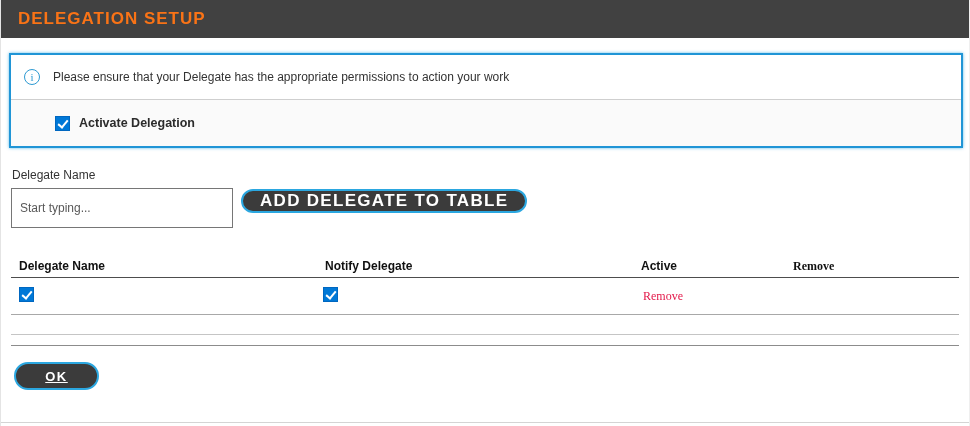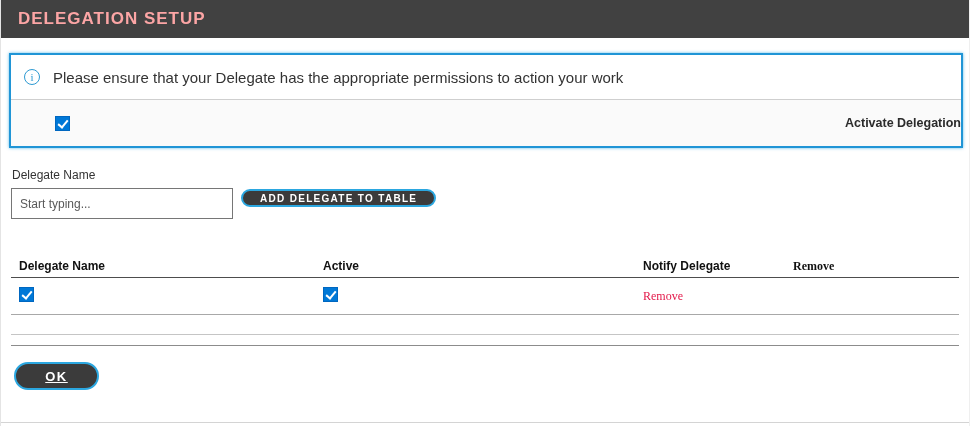--- a/index.html
+++ b/index.html
@@ -19,21 +19,21 @@
   
   .titlebar {
     position: absolute;
     left: 0; top: 0;
     width: 100%; height: 38px;
     background: #414141;
     display: flex;
     align-items: center;
   }
   .titlebar-text {
-    color: #fca5a5;
+    color: #f97316;
     font-size: 17px;
     font-weight: bold;
     letter-spacing: 1px;
     padding-left: 17px;
   }
 
   
   .notice-panel {
     position: absolute;
     left: 8px; top: 53px;
@@ -57,34 +57,33 @@
     border-radius: 50%;
     color: #2e9ad2;
     font-size: 11px;
     line-height: 14px;
     text-align: center;
     font-family: "Liberation Serif", serif;
     flex: 0 0 auto;
   }
   .notice-message {
     margin-left: 13px;
-    font-size: 15px;
+    font-size: 12px;
     color: #333333;
   }
   .notice-divider {
     height: 0;
     border-top: 1px solid #cfcfcf;
   }
   .activate-row {
     flex: 1;
     background: #fafafa;
     display: flex;
     align-items: center;
     padding-left: 44px;
-    justify-content: space-between;
   }
   .activate-label {
     margin-left: 9px;
     font-size: 12.5px;
     font-weight: bold;
     color: #2b2b2b;
   }
 
   
   .checkbox {
@@ -113,21 +112,21 @@
   
   .field-label {
     position: absolute;
     left: 11px; top: 168px;
     font-size: 12px;
     color: #333333;
   }
   .delegate-input {
     position: absolute;
     left: 10px; top: 188px;
-    width: 222px; height: 31px;
+    width: 222px; height: 40px;
     border: 1px solid #767676;
     font-size: 12px;
     font-family: "Liberation Sans", sans-serif;
     color: #222;
     padding: 0 8px;
     background: #ffffff;
     outline: none;
   }
   .delegate-input::placeholder { color: #595959; opacity: 1; }
 
@@ -139,23 +138,23 @@
     font-family: "Liberation Sans", sans-serif;
     font-weight: bold;
     cursor: pointer;
     display: inline-flex;
     align-items: center;
     justify-content: center;
   }
   .add-button {
     position: absolute;
     left: 240px; top: 189px;
-    height: 18px;
+    height: 24px;
     padding: 0 17px;
-    font-size: 10px;
+    font-size: 17px;
     letter-spacing: 1.3px;
   }
 
   
   .table {
     position: absolute;
     left: 10px; top: 255px;
     width: 948px;
   }
   .trow {
@@ -226,22 +225,22 @@
     </div>
   </div>
 
   <label class="field-label">Delegate Name</label>
   <input class="delegate-input" type="text" placeholder="Start typing..." style="">
   <button class="pill-button add-button">ADD DELEGATE TO TABLE</button>
 
   <div class="table">
     <div class="trow thead">
       <div class="cell cell-name">Delegate Name</div>
+      <div class="cell cell-notify">Notify Delegate</div>
       <div class="cell cell-active">Active</div>
-      <div class="cell cell-notify">Notify Delegate</div>
       <div class="cell cell-remove">Remove</div>
     </div>
     <div class="hline dark"></div>
     <div class="trow tdata">
       <div class="cell cell-notify">
         <span class="checkbox" data-checked="true"></span>
       </div>
       <div class="cell cell-active">
         <span class="checkbox" data-checked="true"></span>
       </div>

